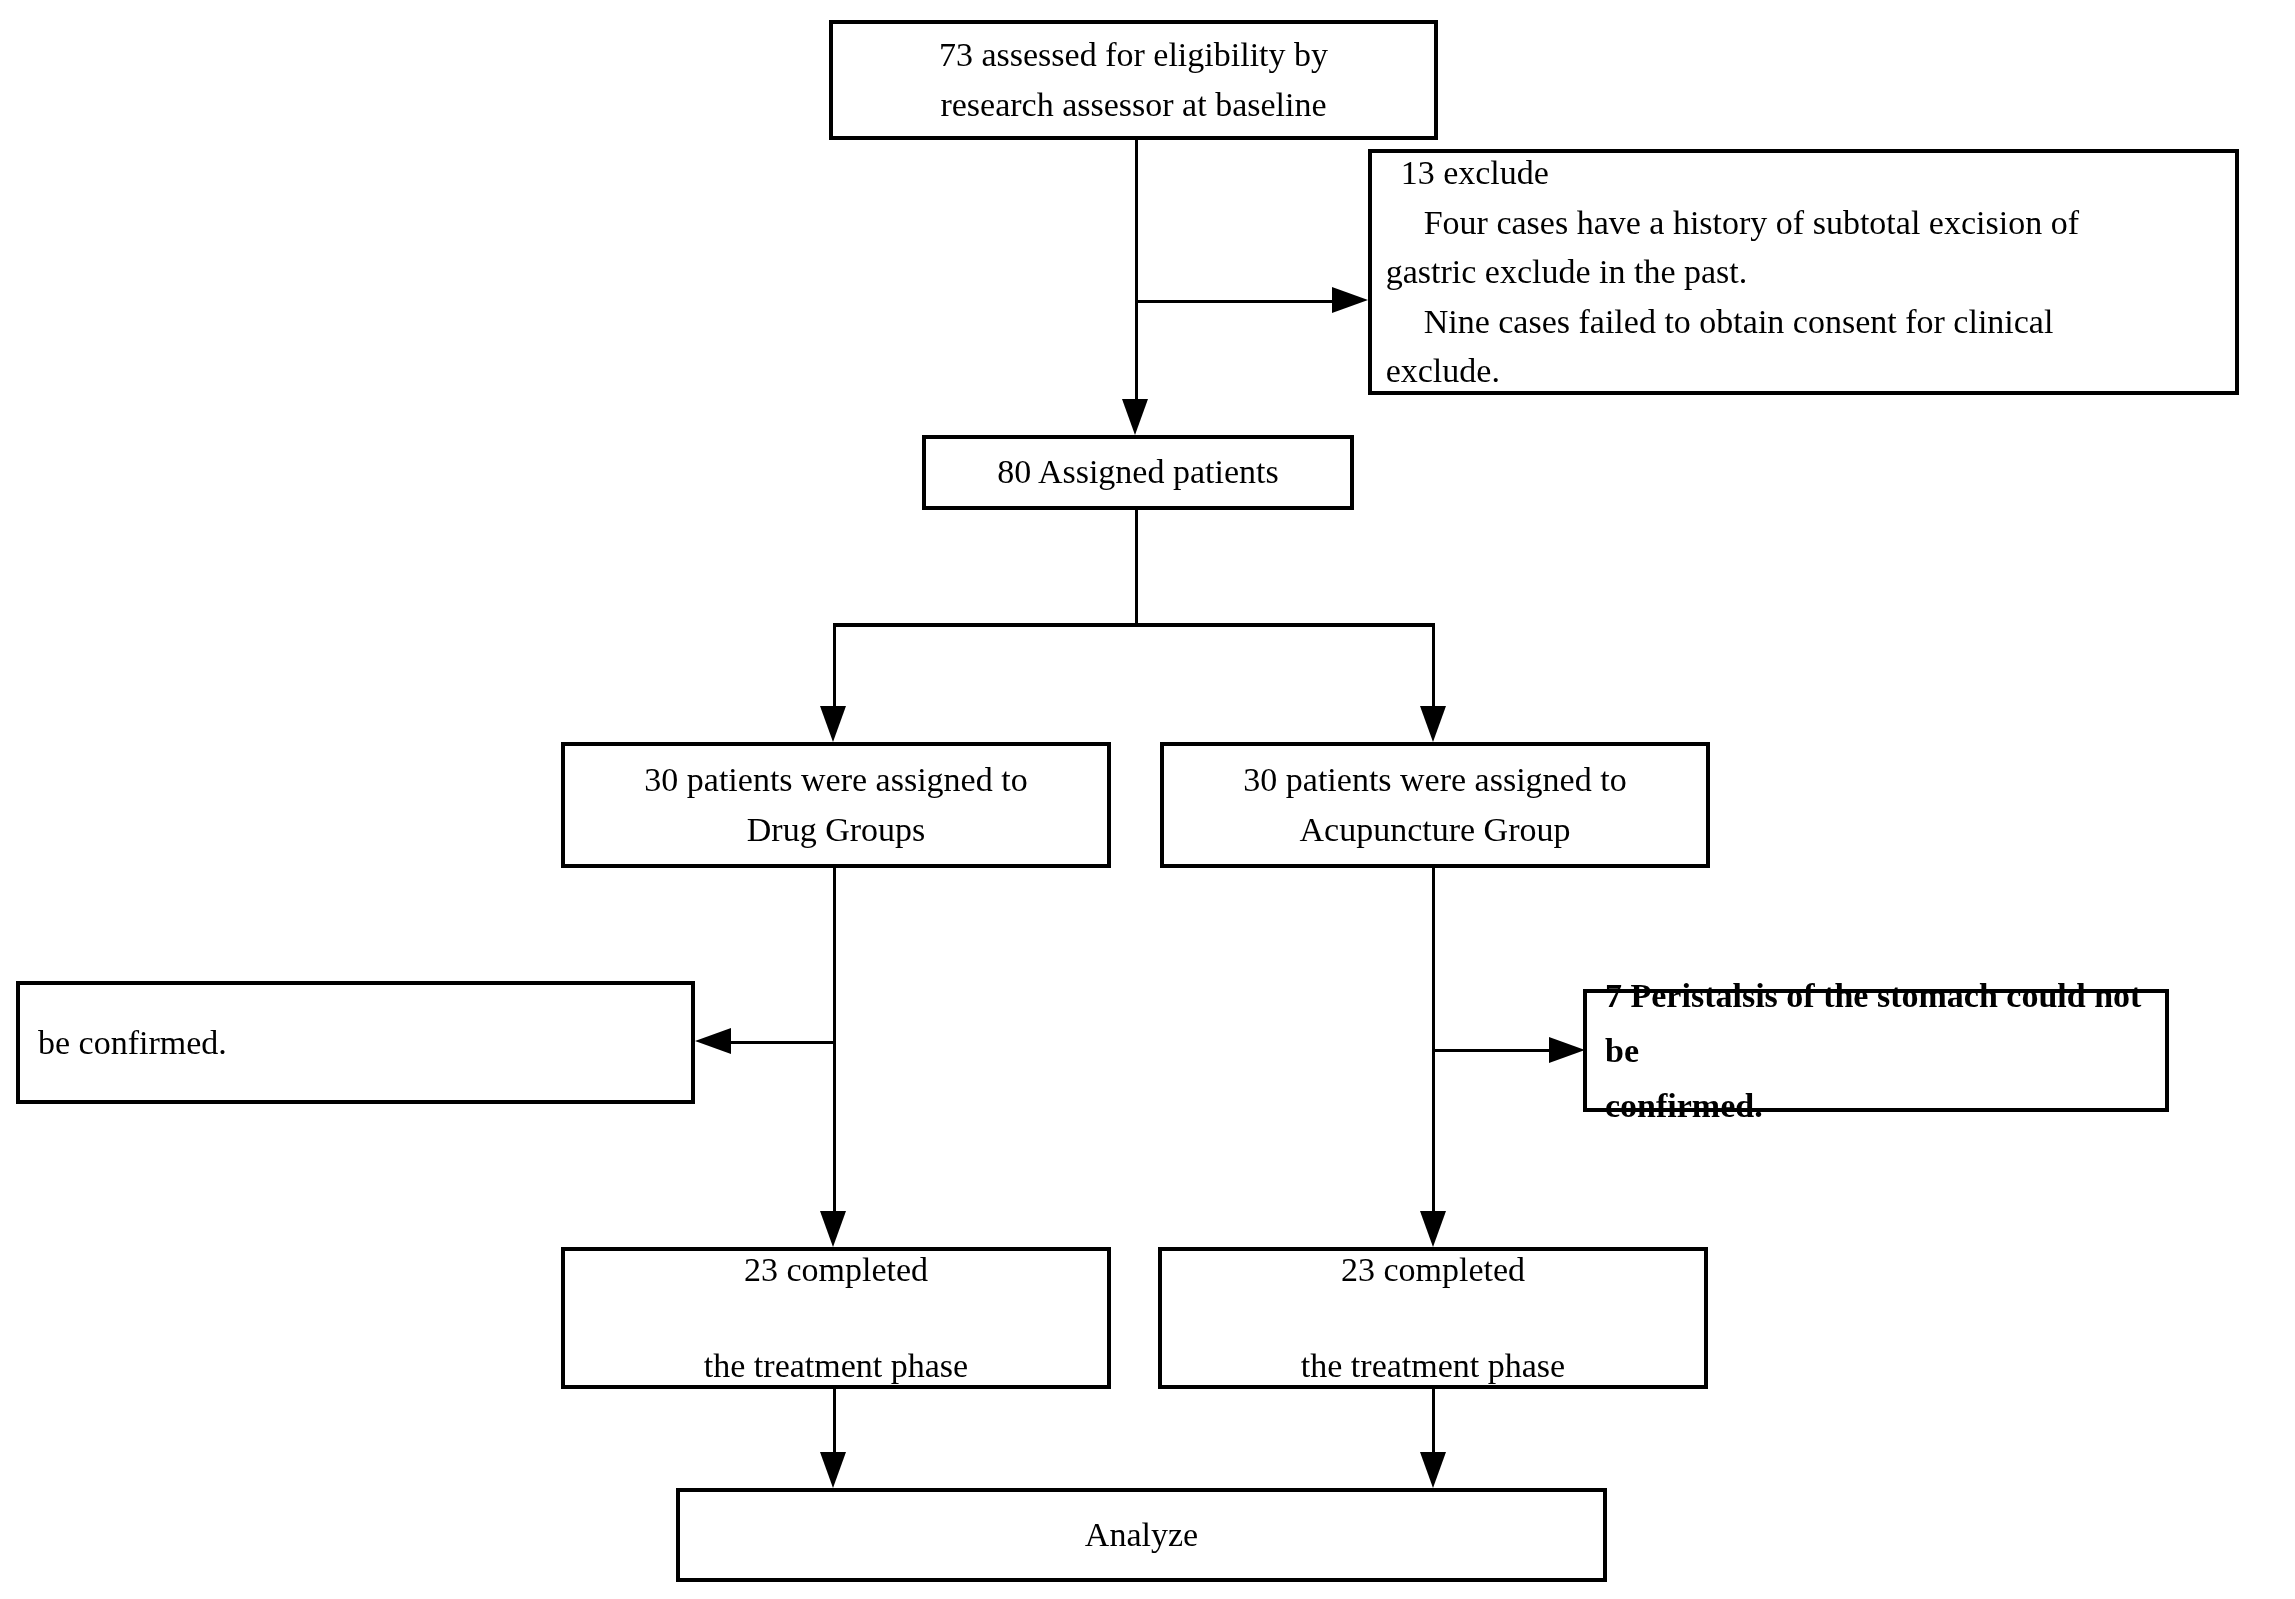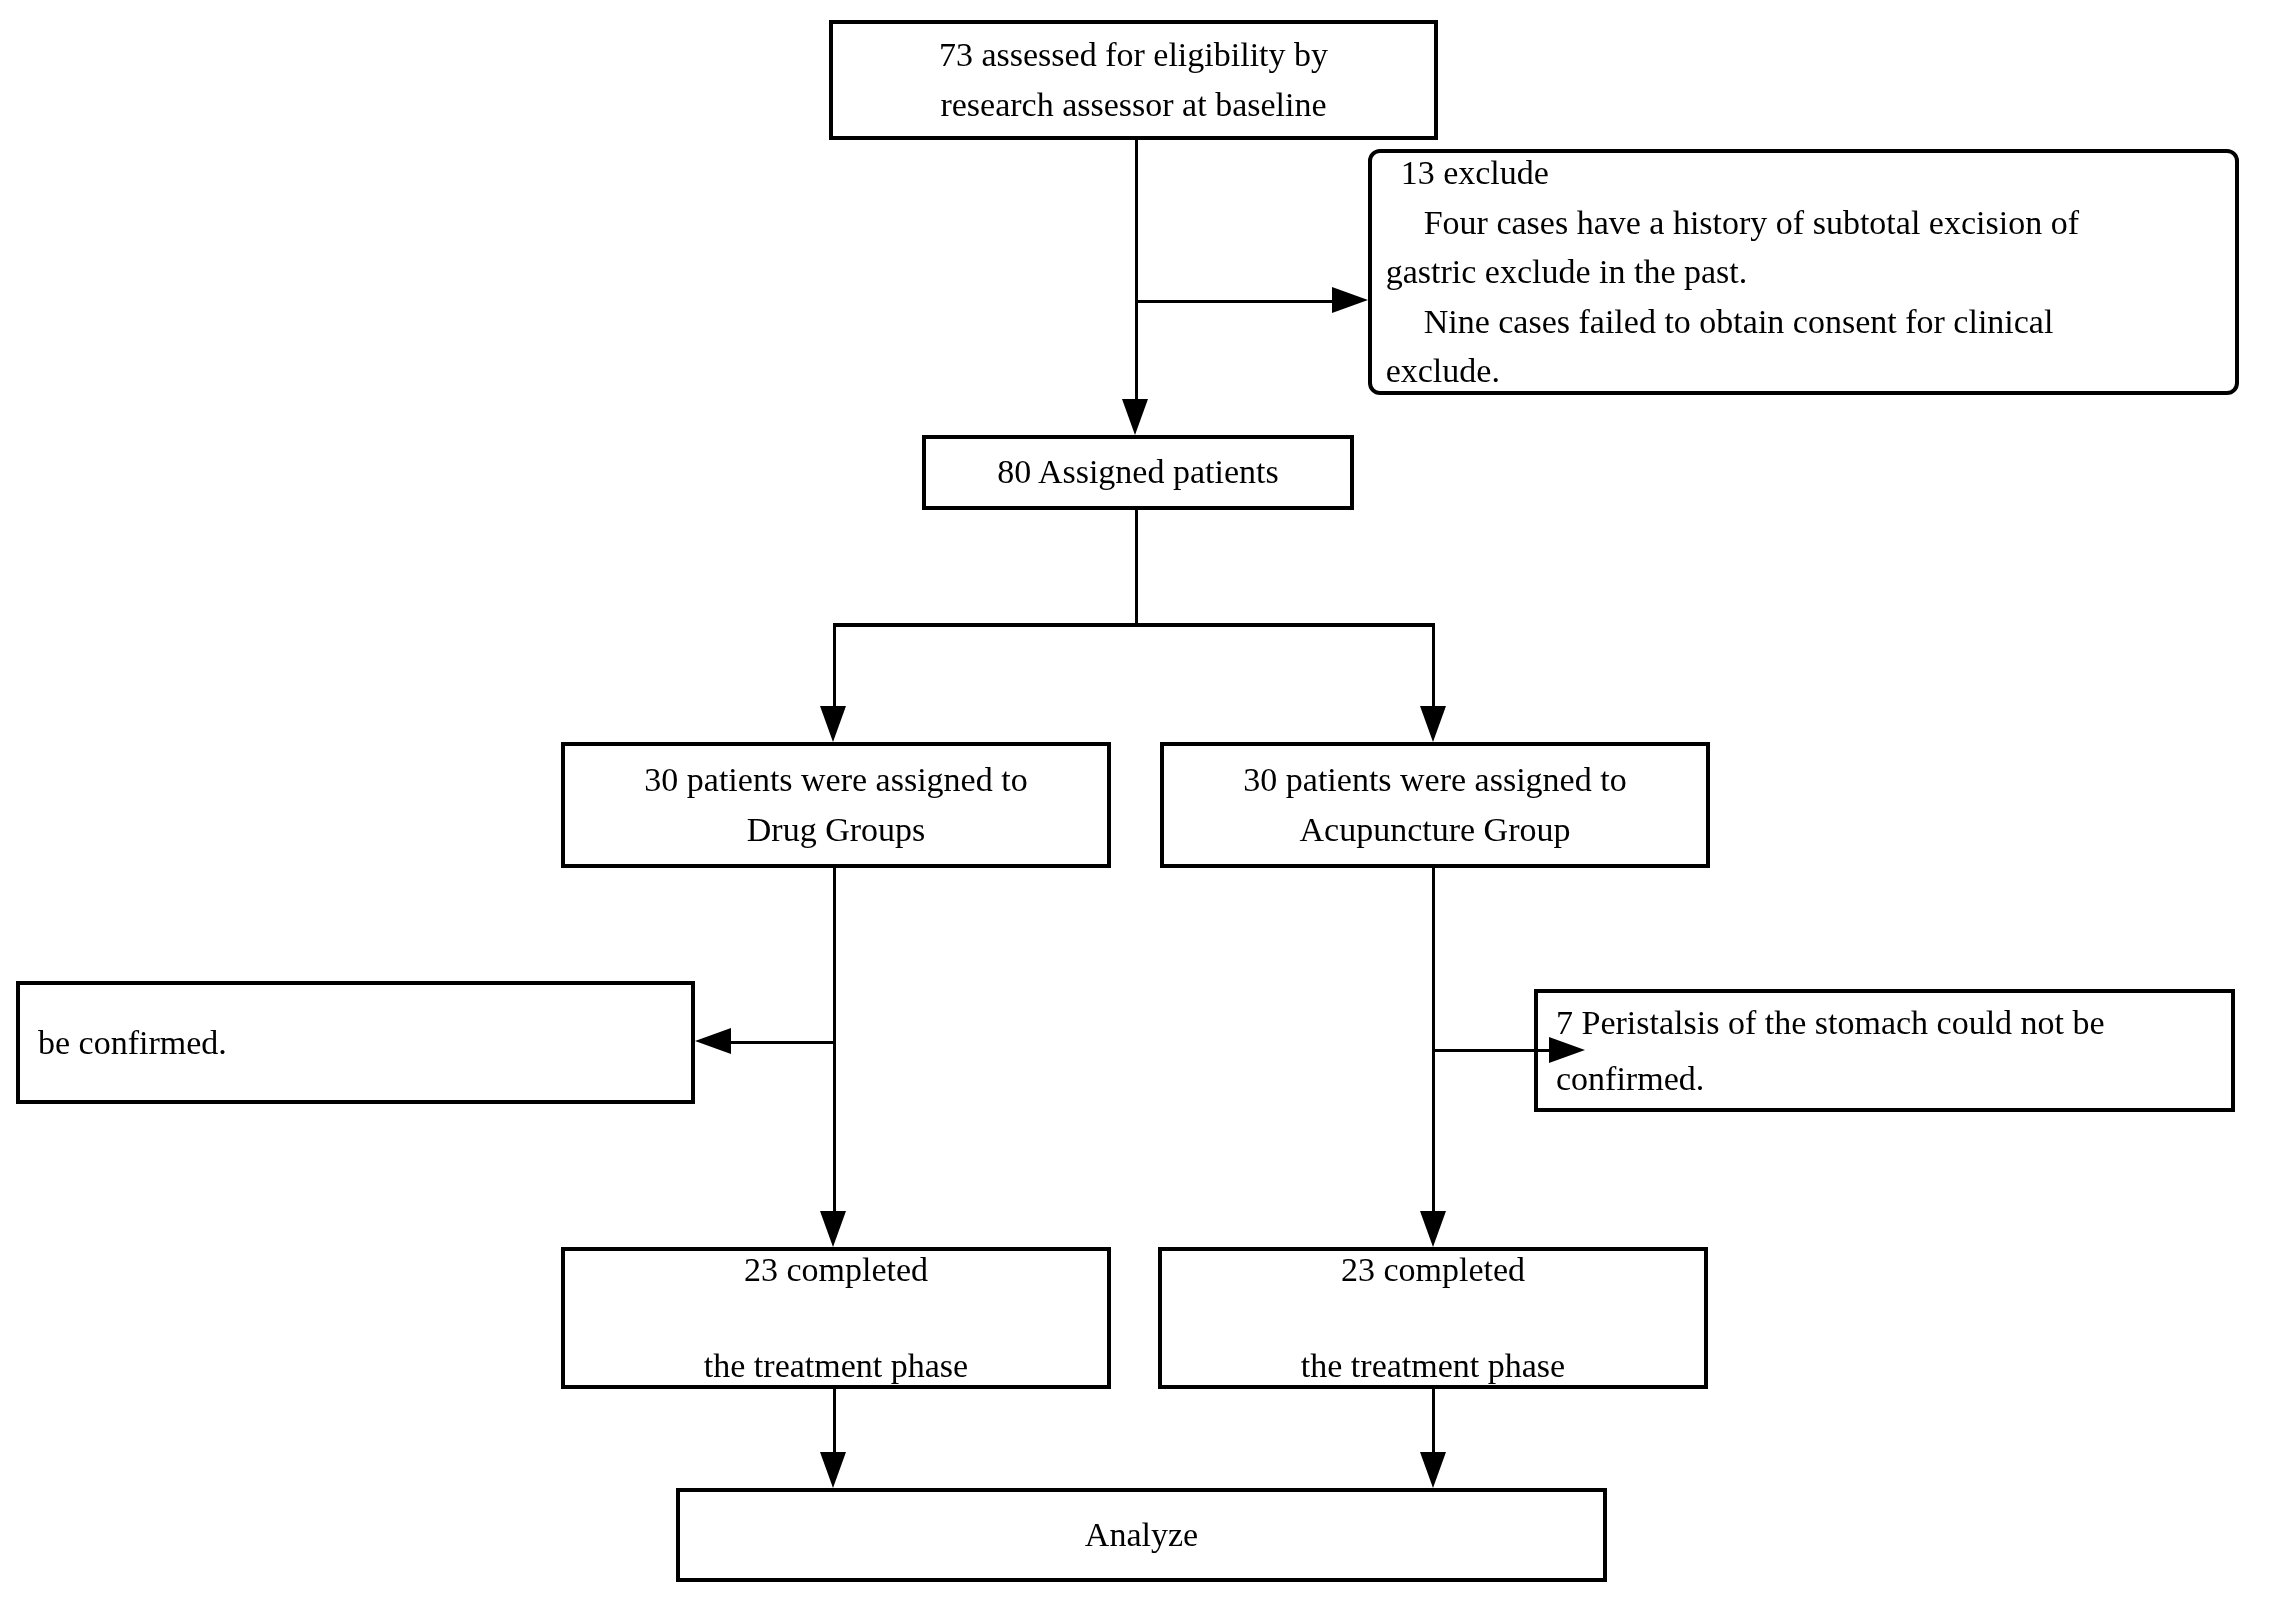--- a/index.html
+++ b/index.html
@@ -93,21 +93,21 @@
 </head>
 <body>
 
 <div class="canvas">
 
   <div class="box center" style="left:829px; top:20px; width:609px; height:120px;font-family:Liberation Serif, serif;">
     <span class="line">73 assessed for eligibility by</span>
     <span class="line">research assessor at baseline</span>
   </div>
 
-  <div class="box exclude leftalign" style="left:1368px; top:149px; width:871px; height:246px;border-radius:12px;">
+  <div class="box exclude leftalign" style="left:1368px; top:149px; width:871px; height:246px;">
     <span class="line indent-sm">13 exclude</span>
     <span class="line indent">Four cases have a history of subtotal excision of</span>
     <span class="line">gastric exclude in the past.</span>
     <span class="line indent">Nine cases failed to obtain consent for clinical</span>
     <span class="line">exclude.</span>
   </div>
 
   <div class="box center" style="left:922px; top:435px; width:432px; height:75px;">
     <span class="line">80 Assigned patients</span>
   </div>
@@ -119,21 +119,21 @@
 
   <div class="box center" style="left:1160px; top:742px; width:550px; height:126px;">
     <span class="line">30 patients were assigned to</span>
     <span class="line">Acupuncture Group</span>
   </div>
 
   <div class="box side leftalign" style="left:16px; top:981px; width:679px; height:123px;">
     <span class="line">be confirmed.</span>
   </div>
 
-  <div class="box side leftalign" style="left:1534px; top:989px; width:701px; height:123px;">
+  <div class="box side leftalign" style="left:1583px; top:989px; width:586px; height:123px;font-weight:bold;">
     <span class="line">7 Peristalsis of the stomach could not be</span>
     <span class="line">confirmed.</span>
   </div>
 
   <div class="box completed" style="left:561px; top:1247px; width:550px; height:142px;">
     <span class="line">23 completed</span>
     <span class="line">the treatment phase</span>
   </div>
 
   <div class="box completed" style="left:1158px; top:1247px; width:550px; height:142px;">

